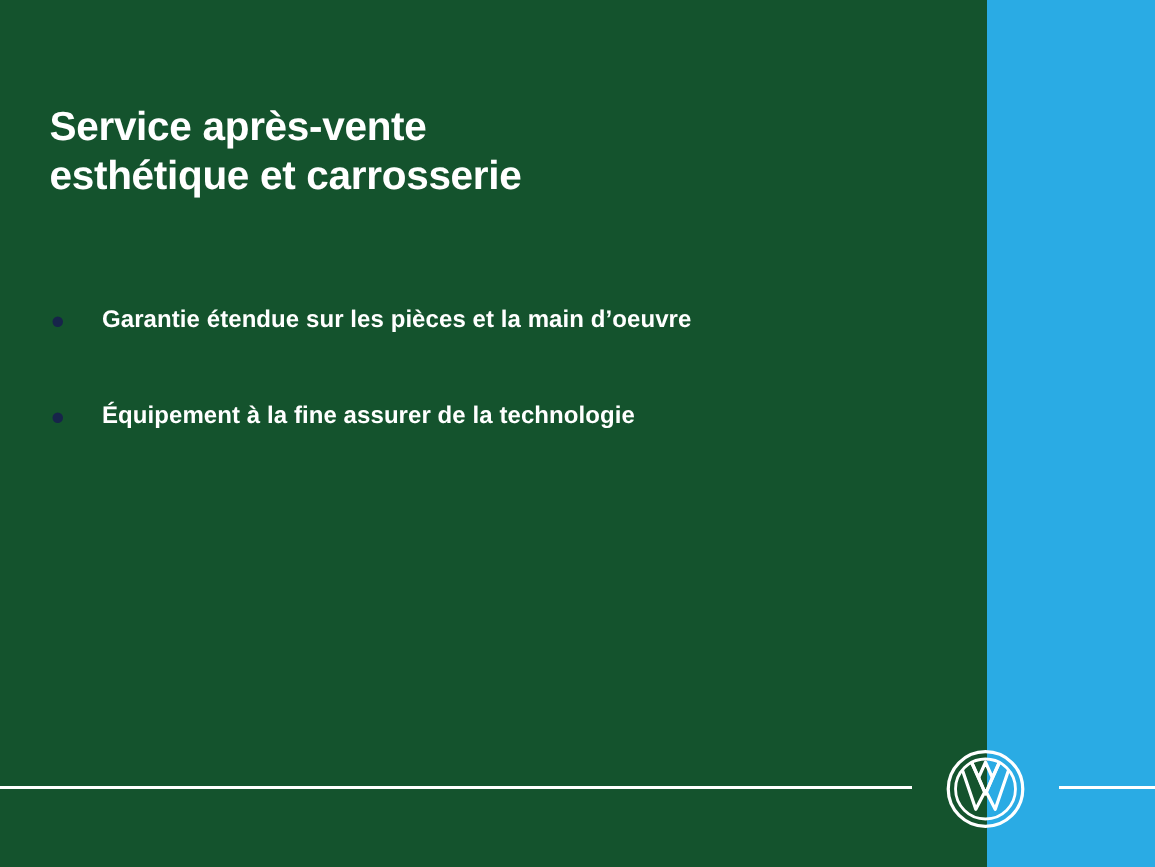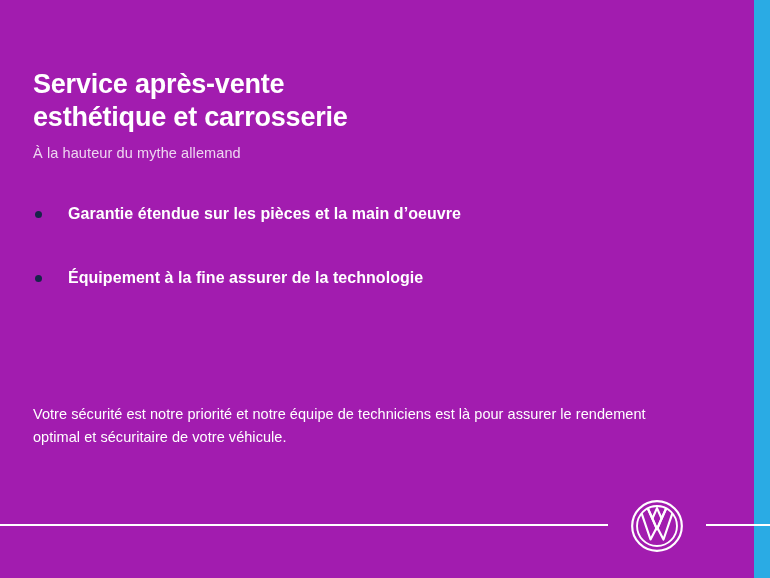--- a/index.html
+++ b/index.html
@@ -8,23 +8,23 @@
   }
   body {
     width: 770px;
     height: 578px;
     overflow: hidden;
     font-family: "Liberation Sans", sans-serif;
     background: #2aabe4;
   }
   .slide {
     position: relative;
-    width: 754px;
+    width: 658px;
     height: 578px;
-    background: #a21caf;
+    background: #14532d;
     box-sizing: border-box;
   }
 
   
   .header {
     position: absolute;
     left: 33px;
     top: 68px;
     width: 680px;
   }
@@ -135,35 +135,33 @@
   }
 </style>
 </head>
 <body>
 
 <div class="slide">
 
   <div class="header">
     <h1 class="title">Service après-vente
 esthétique et carrosserie</h1>
-    <p class="subtitle">À la hauteur du mythe allemand</p>
   </div>
 
   <ul class="bullet-list">
     <li class="bullet-item">
       <span class="bullet-dot"></span>
       <span class="bullet-text">Garantie étendue sur les pièces et la main d’oeuvre</span>
     </li>
     <li class="bullet-item">
       <span class="bullet-dot"></span>
       <span class="bullet-text">Équipement à la fine assurer de la technologie</span>
     </li>
   </ul>
 
-  <p class="body-copy">Votre sécurité est notre priorité et notre équipe de techniciens est là pour assurer le rendement optimal et sécuritaire de votre véhicule.</p>
 
   <div class="footer">
     <div class="rule-left"></div>
     <div class="rule-right"></div>
     <div class="vw-logo">
       <svg viewBox="0 0 100 100" aria-hidden="true">
         <circle cx="50" cy="50" r="46" fill="none" stroke="#ffffff" stroke-width="4"></circle>
         <circle cx="50" cy="50" r="37" fill="none" stroke="#ffffff" stroke-width="3.5"></circle>
         <path d="M50 17 L41.5 36 L33.5 18.5
                  M50 17 L58.5 36 L66.5 18.5" fill="none" stroke="#ffffff" stroke-width="4" stroke-linecap="round" stroke-linejoin="round"></path>

